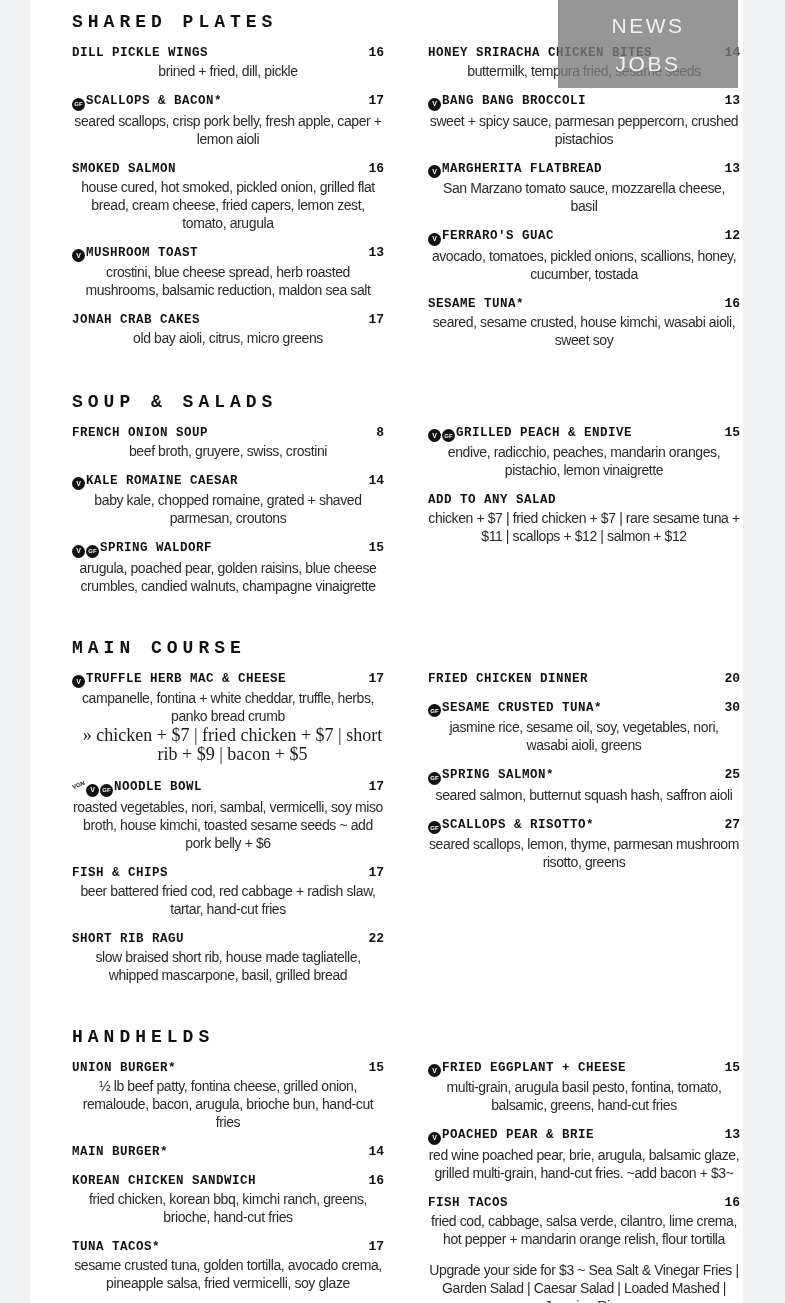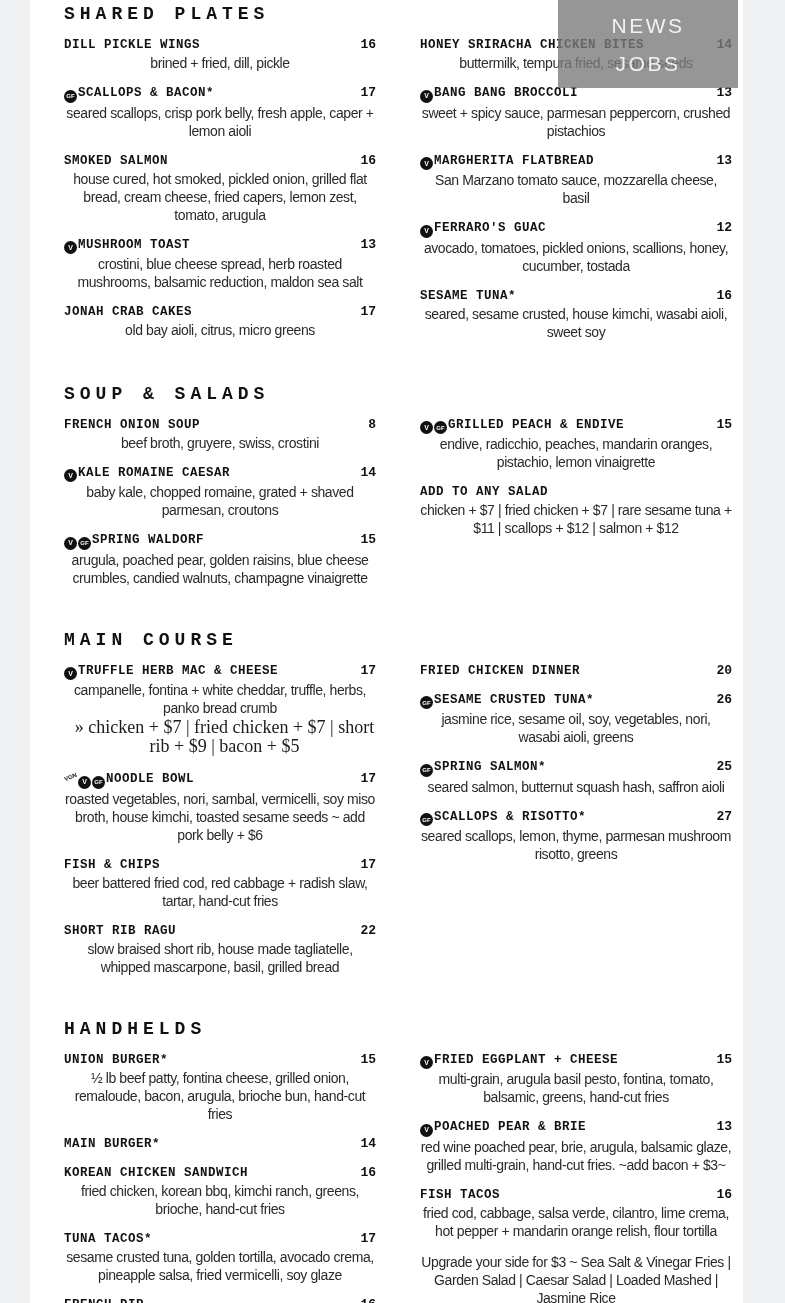--- a/index.html
+++ b/index.html
@@ -6,21 +6,21 @@
   body{
     width:785px;height:1303px;position:relative;overflow:hidden;
     background:#f0f1f2;
     font-family:"Liberation Sans",sans-serif;
     -webkit-font-smoothing:antialiased;
   }
   .content{
     position:absolute;left:30px;top:0;width:713px;height:1303px;
     background:#ffffff;box-sizing:border-box;padding:0 0 0 30px;
   }
-  .section{margin:4px;}
+  .section{margin:12px;}
   .section-title{
     font-family:"Liberation Mono","DejaVu Sans Mono",monospace;
     font-weight:700;font-size:18px;line-height:20px;letter-spacing:5px;
     color:#111;margin:30px 0 13px 0;
   }
   .section:first-child .section-title{margin-top:1px;}
   .cols{display:grid;grid-template-columns:312px 312px;column-gap:44px;}
   .item{margin-bottom:13px;text-align:center;}
   .row{display:flex;justify-content:space-between;align-items:baseline;line-height:16px;}
   .name{
@@ -228,21 +228,21 @@
           <div class="col">
             <div class="item">
               <div class="row">
                 <span class="name"><span>FRIED CHICKEN DINNER</span></span>
                 <span class="price">20</span>
               </div>
             </div>
             <div class="item">
               <div class="row">
                 <span class="name"><span class="badge gf">GF</span><span>SESAME CRUSTED TUNA*</span></span>
-                <span class="price">26</span>
+                <span class="price">30</span>
               </div>
               <p class="desc">jasmine rice, sesame oil, soy, vegetables, nori, wasabi aioli, greens</p>
             </div>
             <div class="item">
               <div class="row">
                 <span class="name"><span class="badge gf">GF</span><span>SPRING SALMON*</span></span>
                 <span class="price">25</span>
               </div>
               <p class="desc">seared salmon, butternut squash hash, saffron aioli</p>
             </div>

